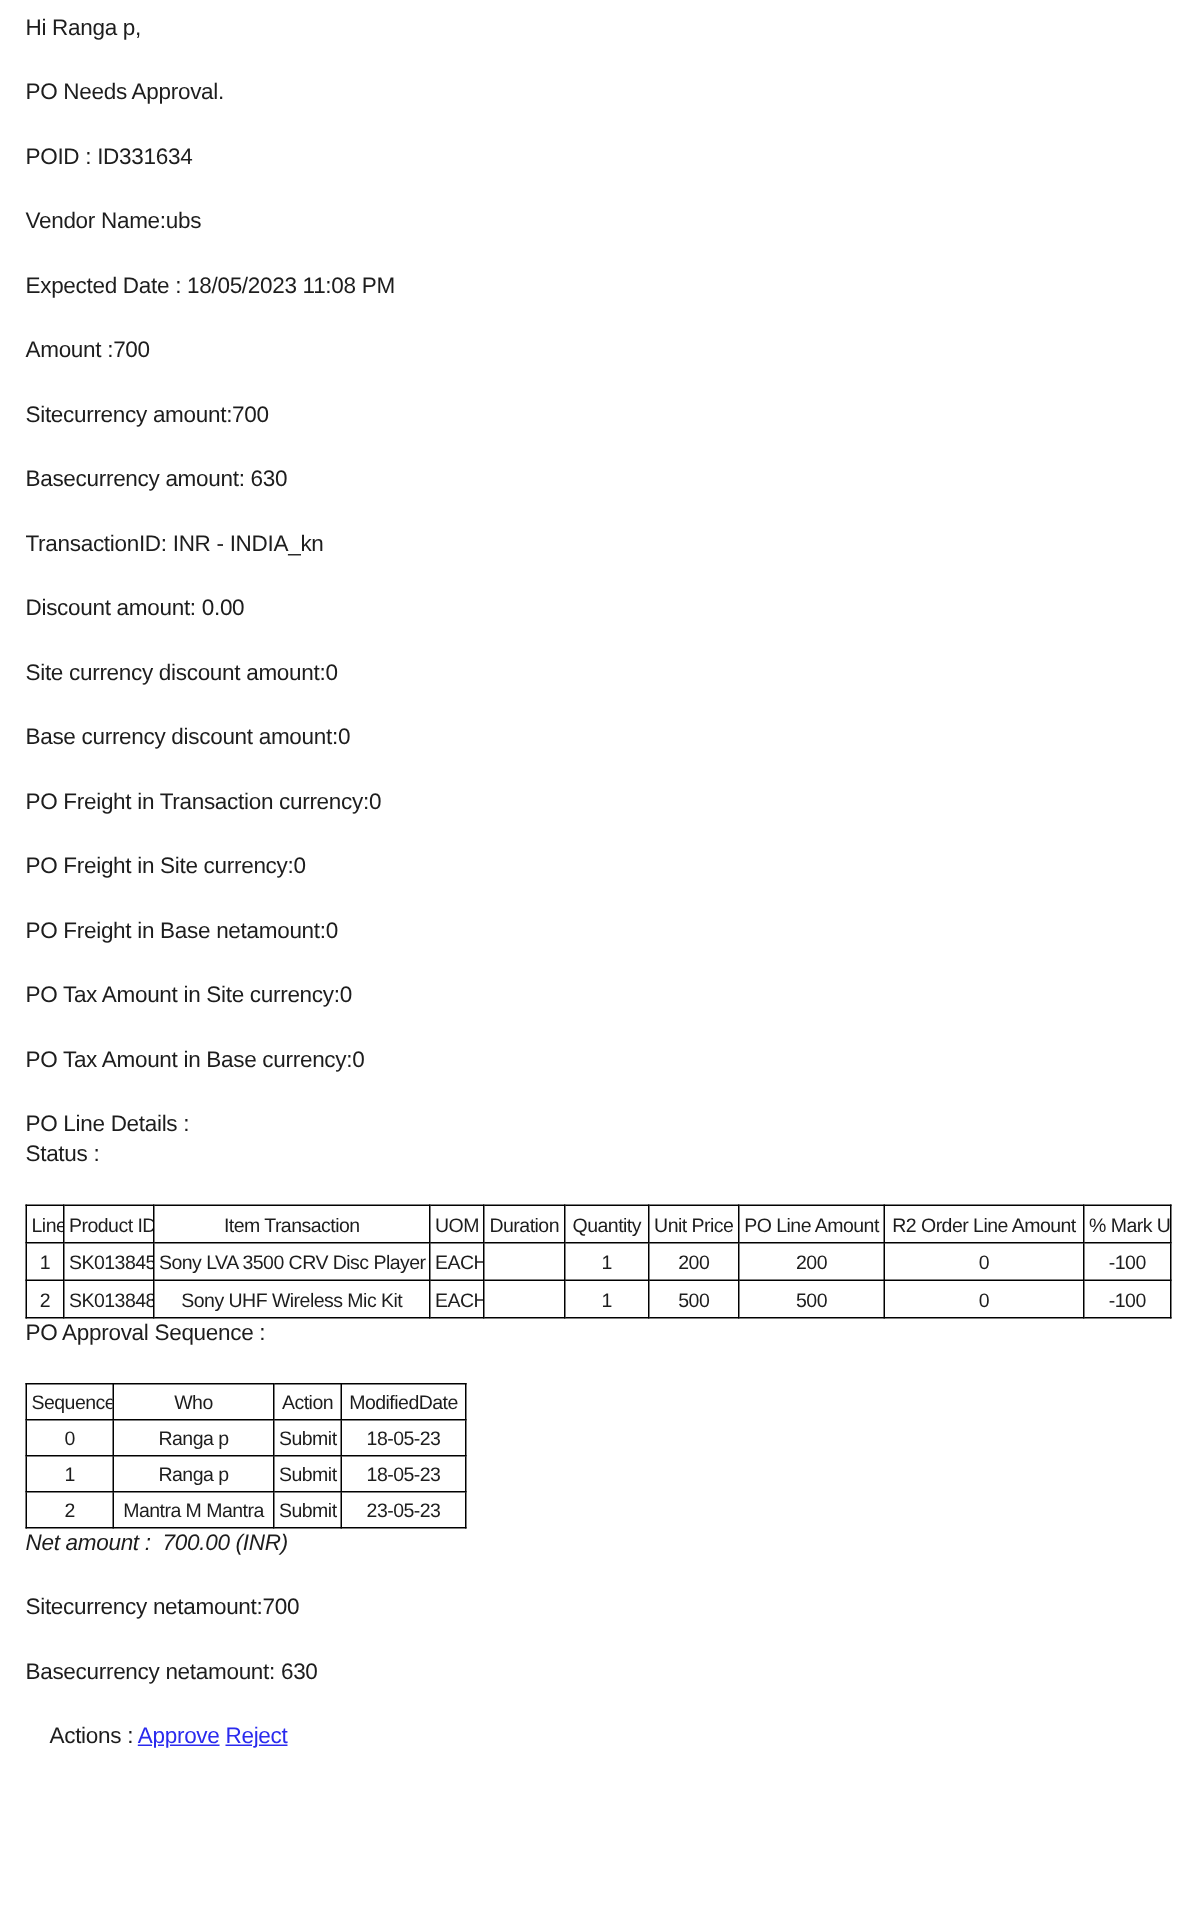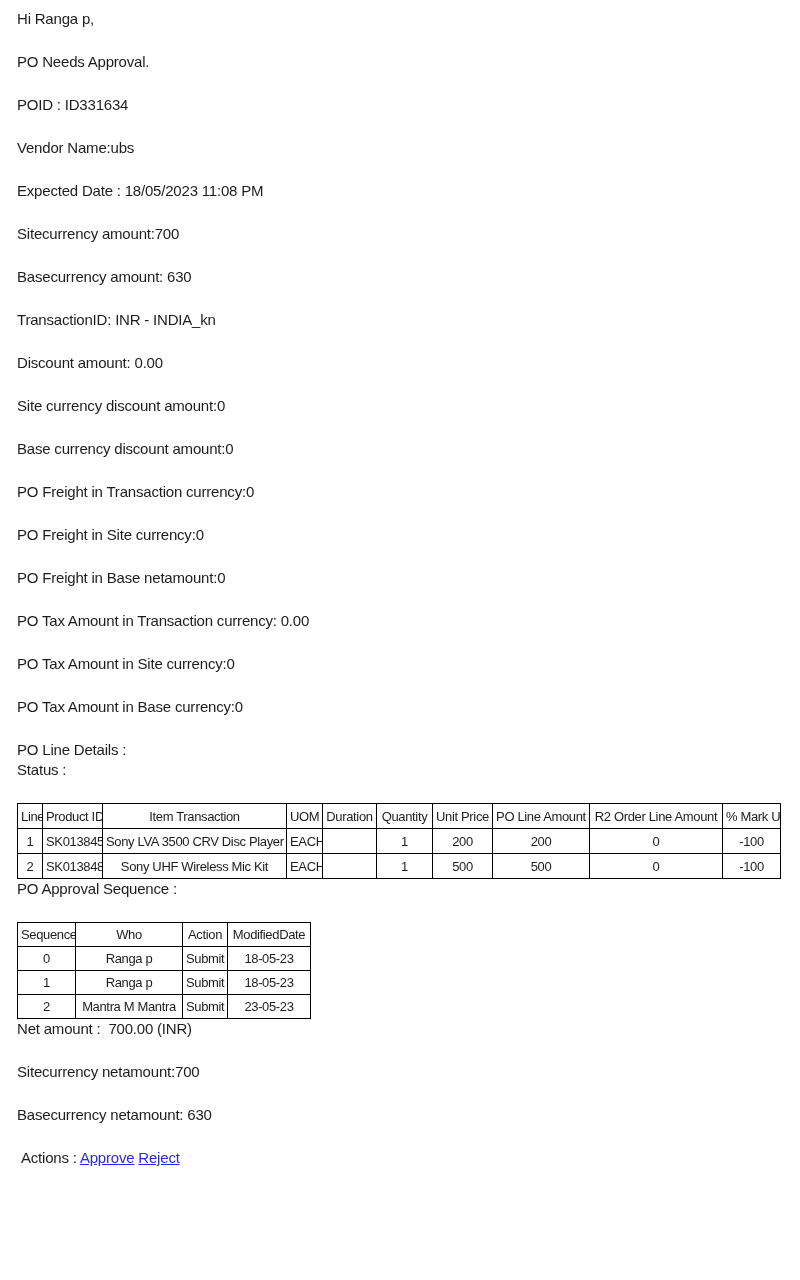--- a/index.html
+++ b/index.html
@@ -36,53 +36,53 @@
     text-align: center;
     vertical-align: middle;
     overflow: hidden;
     white-space: nowrap;
   }
   .po-table { width: 763px; margin: 15px 0 0 0; }
   .po-table tr { height: 25px; }
   .approval-table { width: 293px; margin: 18px 0 0 0; }
   .approval-table tr { height: 24px; }
   .approval-heading { margin: 24px 0 0 0; }
-  .net-amount { margin-top: 18px; }
+  .net-amount { margin-top: 18px; font-style: italic; }
   .actions-line {
-    margin: 4px;
+    margin: 16px;
     font-size: 15px;
     line-height: 20px;
     letter-spacing: -0.2px;
   }
   a.action-link {
     color: #2a2aee;
     text-decoration: underline;
     cursor: pointer;
   }
 </style>
 </head>
 <body>
 
 <div class="email-body">
 
   <p class="para">Hi Ranga p,</p>
   <p class="para">PO Needs Approval.</p>
   <p class="para">POID : ID331634</p>
   <p class="para">Vendor Name:ubs</p>
   <p class="para">Expected Date : 18/05/2023 11:08 PM</p>
+  <p class="para">Amount :700</p>
   <p class="para">Sitecurrency amount:700</p>
   <p class="para">Basecurrency amount: 630</p>
   <p class="para">TransactionID: INR - INDIA_kn</p>
   <p class="para">Discount amount: 0.00</p>
   <p class="para">Site currency discount amount:0</p>
   <p class="para">Base currency discount amount:0</p>
   <p class="para">PO Freight in Transaction currency:0</p>
   <p class="para">PO Freight in Site currency:0</p>
   <p class="para">PO Freight in Base netamount:0</p>
-  <p class="para">PO Tax Amount in Transaction currency: 0.00</p>
   <p class="para">PO Tax Amount in Site currency:0</p>
   <p class="para">PO Tax Amount in Base currency:0</p>
   <p class="para" style="margin-bottom:0;">PO Line Details :</p>
   <p class="para">Status :</p>
 
   <table class="po-table">
     <colgroup>
       <col style="width:25px">
         <col style="width:60px">
         <col style="width:184px">

